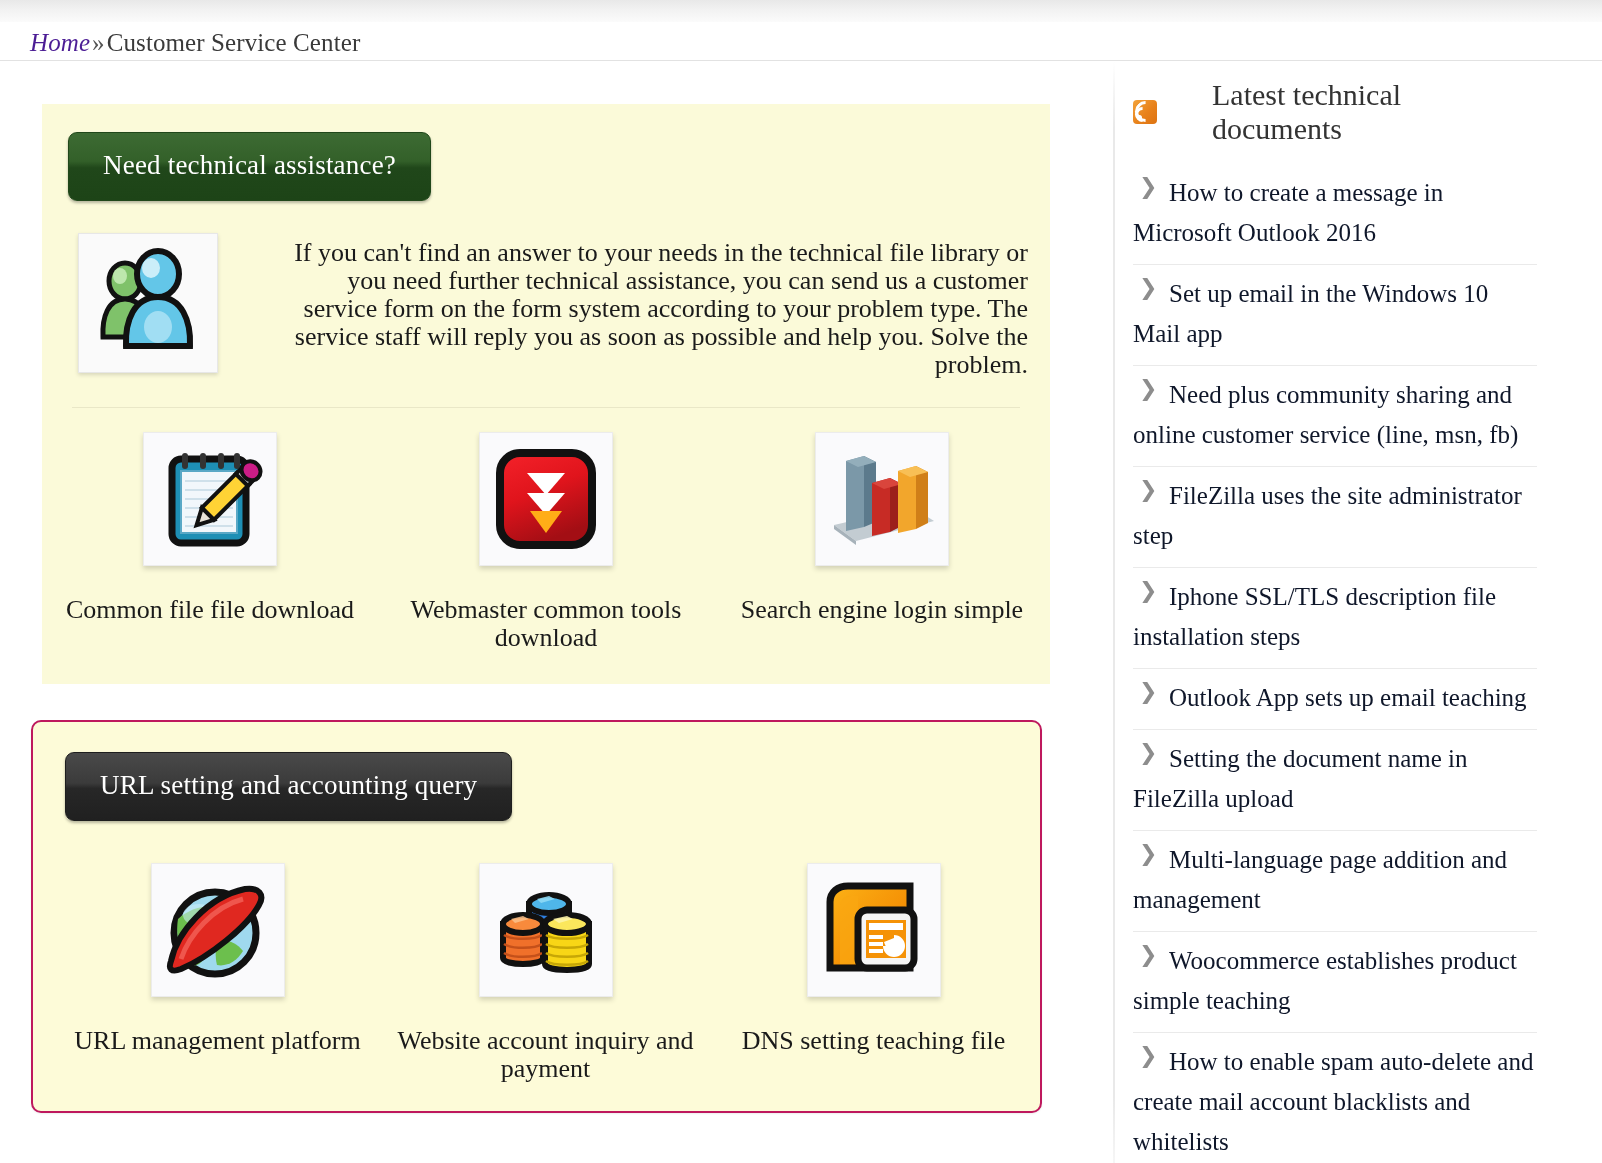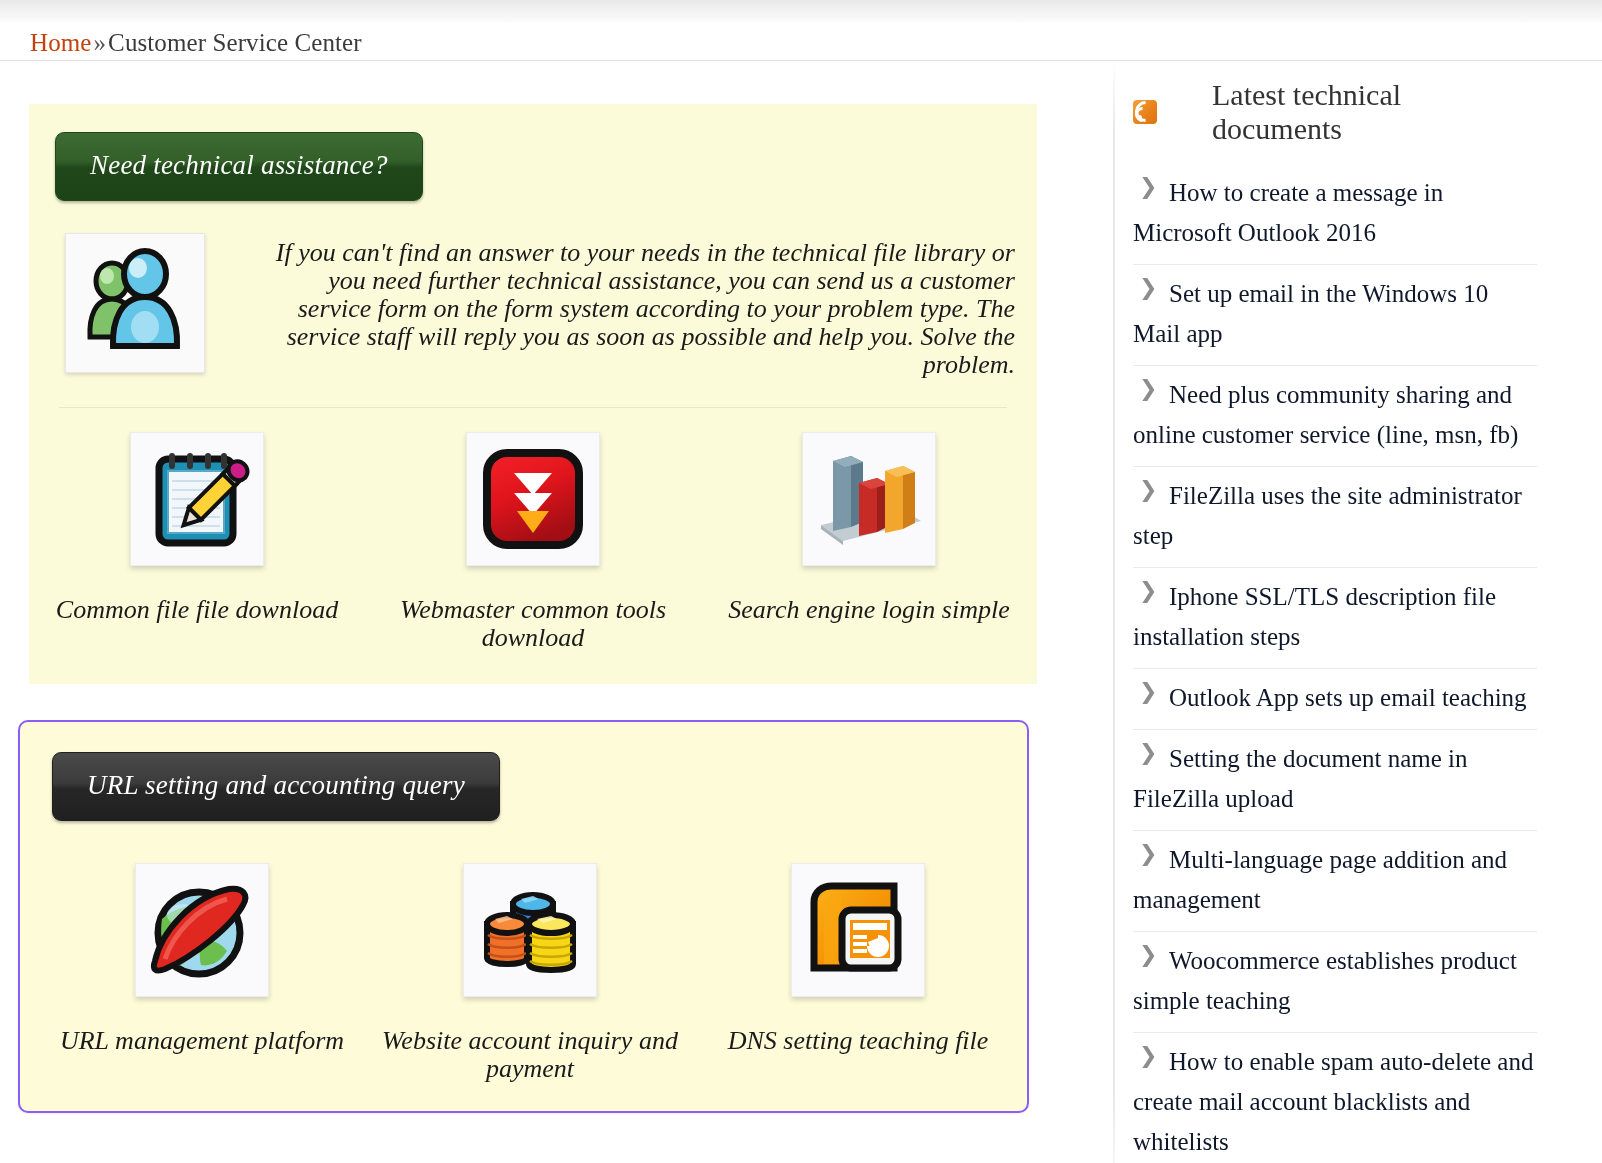--- a/index.html
+++ b/index.html
@@ -29,53 +29,52 @@
     position: absolute;
     top: 28px;
     left: 30px;
     font-size: 25px;
     line-height: 30px;
     color: #3a3a3a;
     letter-spacing: 0.1px;
     white-space: nowrap;
   }
   #breadcrumb .crumb-sep { color: #555; padding: 0 2px; }
-  #breadcrumb a { color: #c2410c; text-decoration: none; }
+  #breadcrumb a { color: #4c1d95; text-decoration: none; font-style: italic; }
 
   #breadcrumb-rule {
     position: absolute;
     top: 60px; left: 0;
     width: 1602px;
     height: 1px;
     background: #e2e2e2;
   }
 
   
   #main-column {
     position: absolute;
     top: 104px;
-    left: 29px;
+    left: 42px;
     width: 1008px;
-    font-style: italic;
   }
 
   .panel {
     background: #f8f7d8;
     box-sizing: border-box;
     position: relative;
   }
   .panel-plain {
     width: 1008px;
     background: #fbfad9;
     padding: 0;
   }
   .panel-bordered {
     width: 1011px;
     margin-left: -11px;
-    border: 2px solid #8b5cf6;
+    border: 2px solid #be185d;
     border-radius: 10px;
     background: #fdfbd8;
     box-shadow: 0 1px 2px rgba(0,0,0,0.07);
   }
 
   
   .pill {
     display: inline-block;
     box-sizing: border-box;
     border-radius: 9px;
@@ -128,20 +127,21 @@
   .panel-divider {
     height: 1px;
     background: #e9e7c7;
     margin: 28px 30px 0 30px;
   }
 
   
   .tile-row {
     display: flex;
     padding-top: 24px;
+    justify-content: center;
   }
   .tile {
     box-sizing: border-box;
     text-align: center;
     cursor: pointer;
   }
   .tile-icon-frame {
     width: 132px;
     height: 132px;
     margin: 0 auto;

